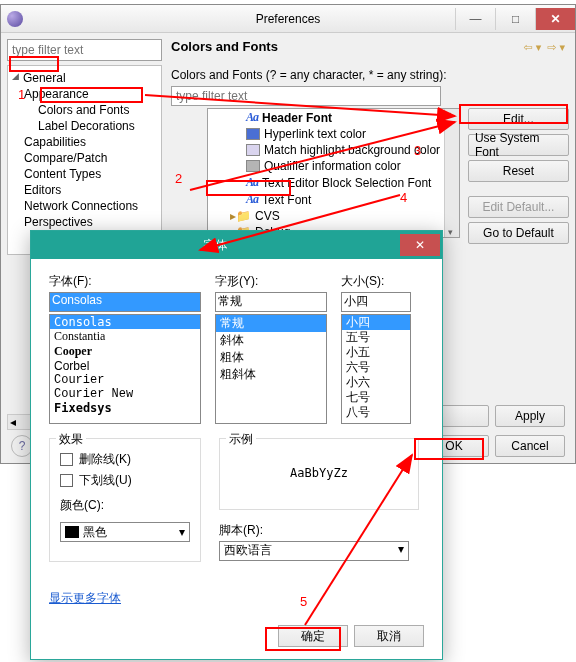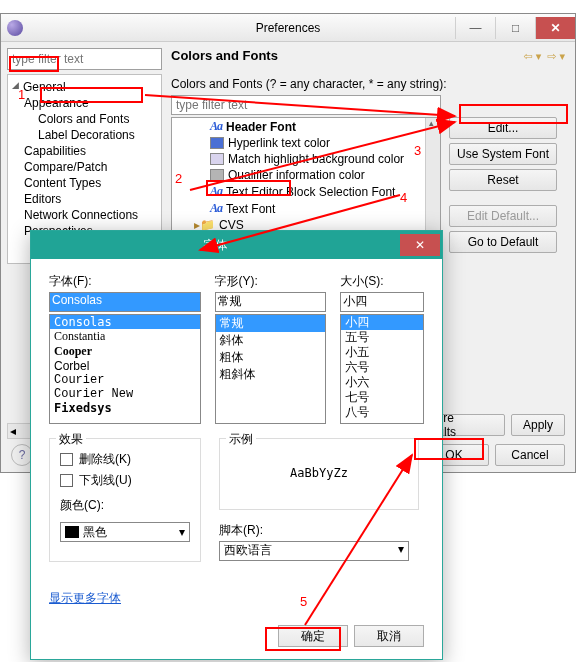--- a/index.html
+++ b/index.html
@@ -1,38 +1,38 @@
 <!DOCTYPE html>
 <html><head>
 <meta charset="utf-8">
 <style>
   * { box-sizing: border-box; font-family: "Segoe UI", Tahoma, sans-serif; font-size: 12px; }
   body { margin: 0; background: #fff; width: 576px; height: 662px; color: #000; }
-  .window { position: absolute; left: 0; top: 13px; width: 576px; height: 460px; border: 1px solid #8a8a8a; background: #f0f0f0; }
+  .window { position: absolute; left: 0; top: 4px; width: 576px; height: 460px; border: 1px solid #8a8a8a; background: #f0f0f0; }
   .titlebar { height: 28px; display: flex; align-items: center; background: linear-gradient(#fbfbfb,#e8e8e8); border-bottom: 1px solid #ccc; position:relative; }
   .titlebar .icon { width: 16px; height: 16px; margin:0 6px; background: radial-gradient(circle at 30% 30%, #b9a9e6, #5a4aa0); border-radius: 50%; }
   .titlebar .title { position:absolute; left:50%; transform:translateX(-50%); }
   .titlebar .winbtns { margin-left:auto; display:flex; }
   .winbtn { width:40px; height:22px; display:flex; align-items:center; justify-content:center; border-left:1px solid #d0d0d0; color:#555; }
   .winbtn.close { background:#c75050; color:#fff; font-weight:bold; }
   .body { position:absolute; top:28px; left:0; right:0; bottom:0; }
   .sidebar { position:absolute; left:6px; top:6px; width:155px; }
   .filter { width:100%; height:22px; border:1px solid #a0a0a0; padding:2px 4px; color:#7a7a7a; background:#fff; }
   .tree { margin-top:4px; background:#fff; border:1px solid #c0c0c0; height:190px; padding:4px 0; overflow:hidden; }
   .tree-item { padding:1px 4px 1px 16px; white-space:nowrap; position:relative; cursor:default; }
   .tree-item.top { padding-left:4px; display:flex; align-items:flex-start; }
   .tree-item.top::before { content:"◢"; font-size:9px; color:#666; margin-right:4px; }
   .main { position:absolute; left:170px; right:6px; top:6px; }
   .heading { font-weight:bold; font-size:13px; }
   .navarrows { position:absolute; right:4px; top:2px; display:flex; gap:6px; }
   .arrow { color:#caa34b; font-size:11px; }
   .subtext { margin-top:14px; }
   .filter2 { margin-top:4px; height:20px; border:1px solid #a0a0a0; background:#fff; padding:2px 4px; color:#7a7a7a; width:270px; }
   .listwrap { display:flex; margin-top:2px; gap:8px; }
-  .list { width:270px; height:130px; border:1px solid #a0a0a0; background:#fff; overflow:hidden; position:relative; }
+  .list { width:270px; height:130px; border:1px solid #a0a0a0; background:#fff; overflow:hidden; position:relative;margin-left:36px; }
   .list-sb { position:absolute; right:0; top:0; bottom:0; width:15px; background:#e9e9e9; border-left:1px solid #ccc; }
   .list-sb::before { content:"▴"; position:absolute; top:0; left:3px; font-size:9px; color:#666;}
   .list-sb::after { content:"▾"; position:absolute; bottom:0; left:3px; font-size:9px; color:#666;}
   .litem { padding:1px 0 1px 22px; display:flex; align-items:center; gap:4px; white-space:nowrap; }
   .litem .aa { font-family: "Times New Roman", serif; font-style:italic; font-weight:bold; color:#2a5bd7; letter-spacing:-1px;}
   .litem.sub { padding-left:38px; }
   .listbtns { display:flex; flex-direction:column; gap:4px; width:108px; }
   .btn { height:22px; border:1px solid #adadad; background:linear-gradient(#f5f5f5,#e6e6e6); border-radius:2px; display:flex; align-items:center; justify-content:center; padding:0 6px; cursor:default;}
   .btn.dis { color:#9a9a9a; }
   .preview { margin-top:78px; margin-left:280px; font-family:"Courier New",monospace; font-size:15px; }
@@ -49,21 +49,21 @@
   
   .fontwin { position:absolute; left:30px; top:230px; width:413px; height:430px; border:1px solid #2aa79a; background:#fff; box-shadow:0 4px 20px rgba(0,0,0,0.3); }
   .fontwin .ft-title { height:28px; background:#20a496; display:flex; align-items:center; }
   .ft-title .t { flex:1; text-align:center; color:#fff; }
   .ft-close { width:40px; height:22px; background:#c75050; color:#fff; display:flex; align-items:center; justify-content:center; margin-right:2px;}
   .ft-body { position:absolute; top:28px; left:0; right:0; bottom:0; padding:14px 18px; }
   .ft-cols { display:flex; gap:14px; }
   .ft-col { display:flex; flex-direction:column; }
   .ft-col.lbl1 { width:152px; }
   .ft-col.lbl2 { width:112px; }
-  .ft-col.lbl3 { width:84px; }
+  .ft-col.lbl3 { width:70px; }
   .ft-label { margin-bottom:2px; }
   .ft-input { height:20px; border:1px solid #888; padding:0 2px; background:#fff; }
   .ft-input.sel { background:#3399ff; color:#fff; }
   .ft-listbox { border:1px solid #888; background:#fff; height:110px; overflow:hidden; position:relative; margin-top:2px; }
   .opt { padding:0 4px; white-space:nowrap; }
   .opt.sel { background:#3399ff; color:#fff; }
   .ft-listbox.small .opt { line-height:15px; }
   .ft-eff { margin-top:14px; display:flex; gap:18px; }
   .ft-group { border:1px solid #dcdcdc; padding:8px 10px 10px; position:relative; }
   .ft-group .legend { position:absolute; top:-8px; left:6px; background:#fff; padding:0 3px; }
@@ -166,21 +166,21 @@
           <div class="btn dis">Edit Default...</div>
           <div class="btn">Go to Default</div>
         </div>
       </div>
     </div>
 
     <div class="preview">the lazy dog.</div>
 
     <div class="bottombtns">
       <div class="btn" style="width:100px">Restore Defaults</div>
-      <div class="btn" style="width:54px">Apply</div>
+      <div class="btn" style="width:70px">Apply</div>
     </div>
     <div class="help">?</div>
     <div class="okrow">
       <div class="btn" style="width:70px">OK</div>
       <div class="btn" style="width:70px">Cancel</div>
     </div>
   </div>
 </div>
 
 <div class="fontwin">

